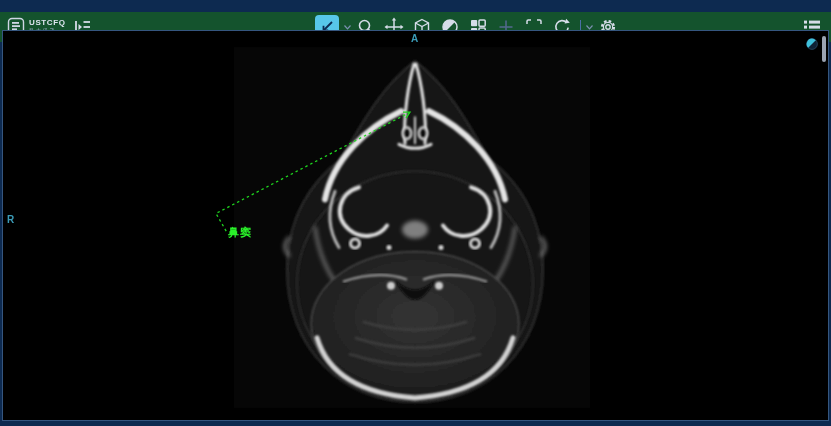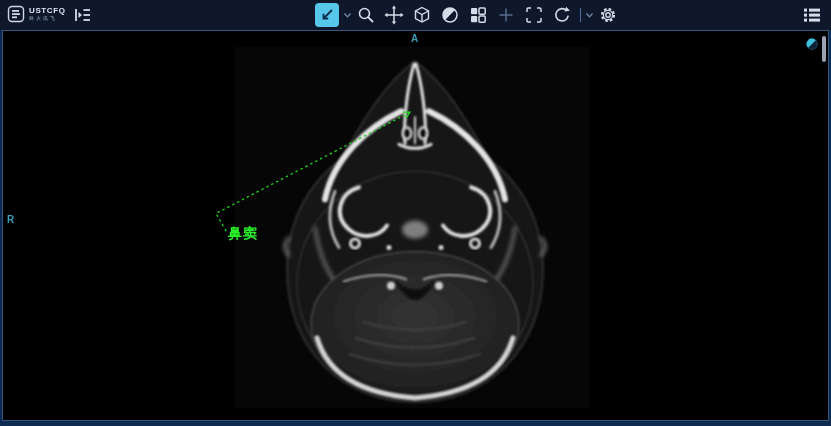--- a/index.html
+++ b/index.html
@@ -2,22 +2,22 @@
 <html><head>
 <meta charset="utf-8">
 <style>
   * { margin:0; padding:0; box-sizing:border-box; }
   html,body { background:#000; }
   body { width:831px; height:426px; overflow:hidden;
          font-family:"Liberation Sans", sans-serif; }
   .app { position:relative; width:831px; height:426px; background:#0d2a50; }
 
   
-  .header { position:absolute; left:0; top:0; width:831px; height:30px;
-            background:#0f172a; }
+  .header { position:absolute; left:0; top:12px; width:831px; height:30px;
+            background:#14532d; }
   .logo { position:absolute; left:6px; top:4px; display:flex; align-items:center; gap:3px; }
   .logo-text { display:flex; flex-direction:column; line-height:1; }
   .logo-title { font-size:8px; font-weight:bold; color:#dfe6f1; letter-spacing:.6px; }
   .logo-sub { font-size:5px; color:#9fb0c9; letter-spacing:2px; margin-top:1.5px; }
   .hdr-btn { display:flex; align-items:center; justify-content:center;
              width:24px; height:24px; border-radius:4px; cursor:pointer; }
   .panel-toggle { position:absolute; left:70px; top:3px; }
 
   .toolbar { position:absolute; left:315px; top:3px; display:flex; align-items:center; }
   .tool { width:24px; height:24px; border-radius:4px; display:flex;
@@ -34,21 +34,21 @@
               background:#000; border:1px solid #35567f; overflow:hidden; }
   .scan-svg { position:absolute; left:0; top:0; width:100%; height:100%; }
   .marker { position:absolute; color:#3b9cb8; font-size:10px; font-weight:bold;
             text-shadow:0 0 2px #000; }
   .marker-a { left:408px; top:2px; }
   .marker-r { left:4px; top:183px; }
   .corner-contrast { position:absolute; right:10px; top:7px; width:12px; height:12px; cursor:pointer; }
   .scroll-thumb { position:absolute; right:2px; top:5px; width:4px; height:26px;
                   background:#9aa3b2; border-radius:2px; cursor:pointer; }
   .anno-label { position:absolute; left:225px; top:194px; color:#2af22a;
-                font-size:14px; font-weight:bold; letter-spacing:1px; cursor:pointer; }
+                font-size:11px; font-weight:bold; letter-spacing:1px; cursor:pointer; }
 </style>
 </head>
 <body>
 
 <div class="app">
 
   <div class="header">
 
     <div class="logo">
       <svg width="20" height="20" viewBox="0 0 20 20">

